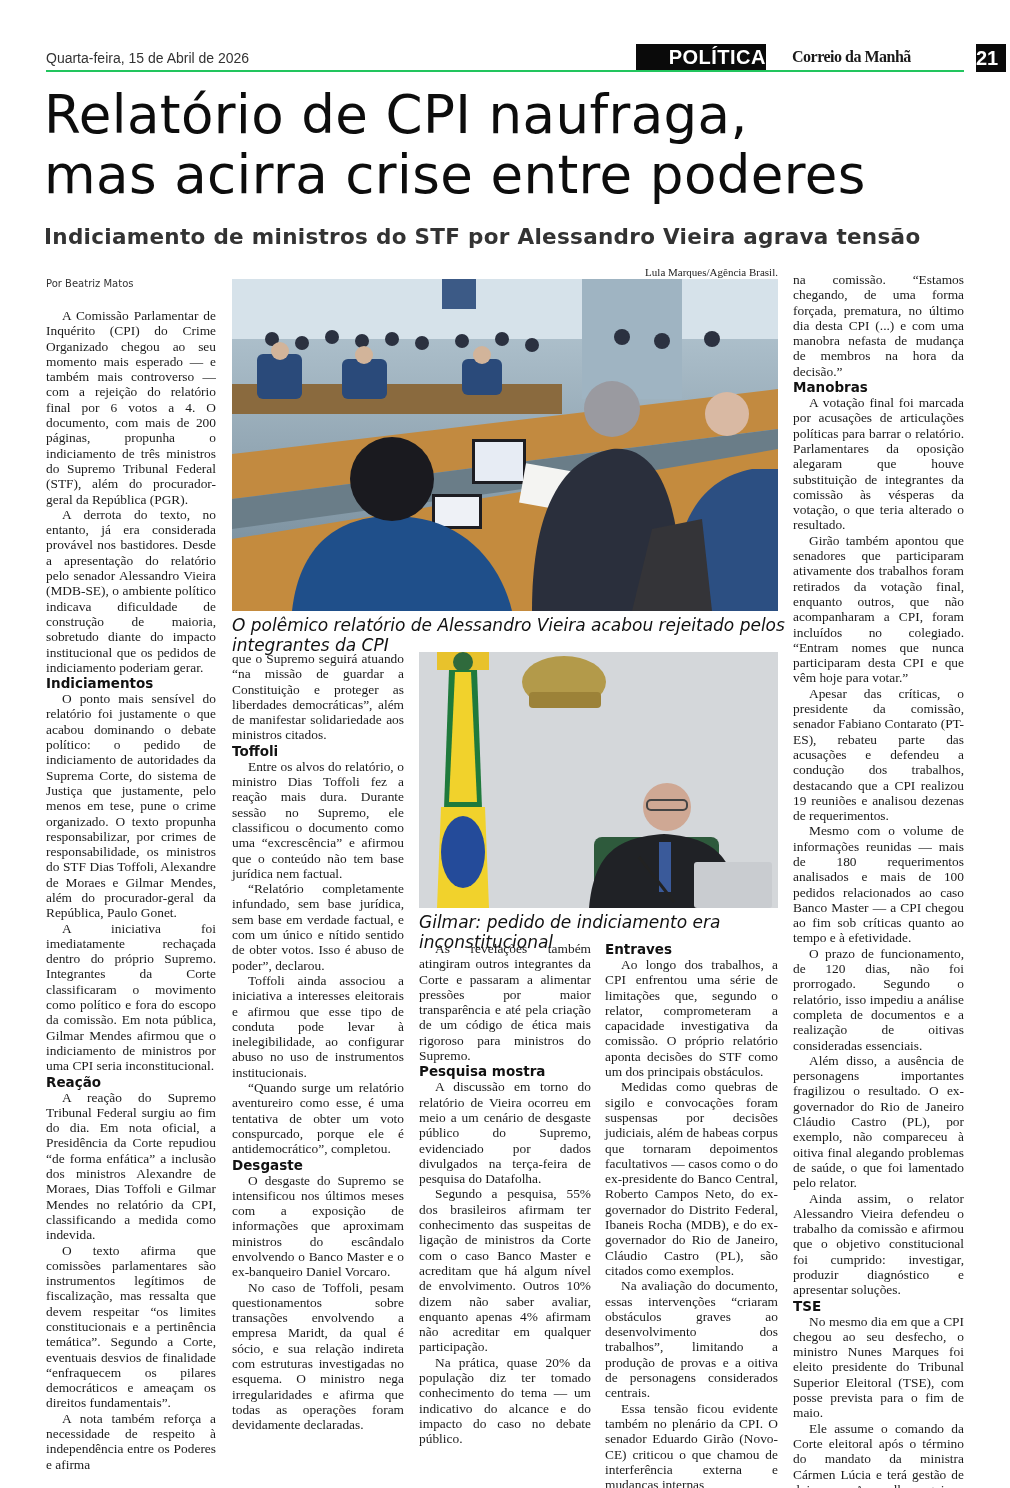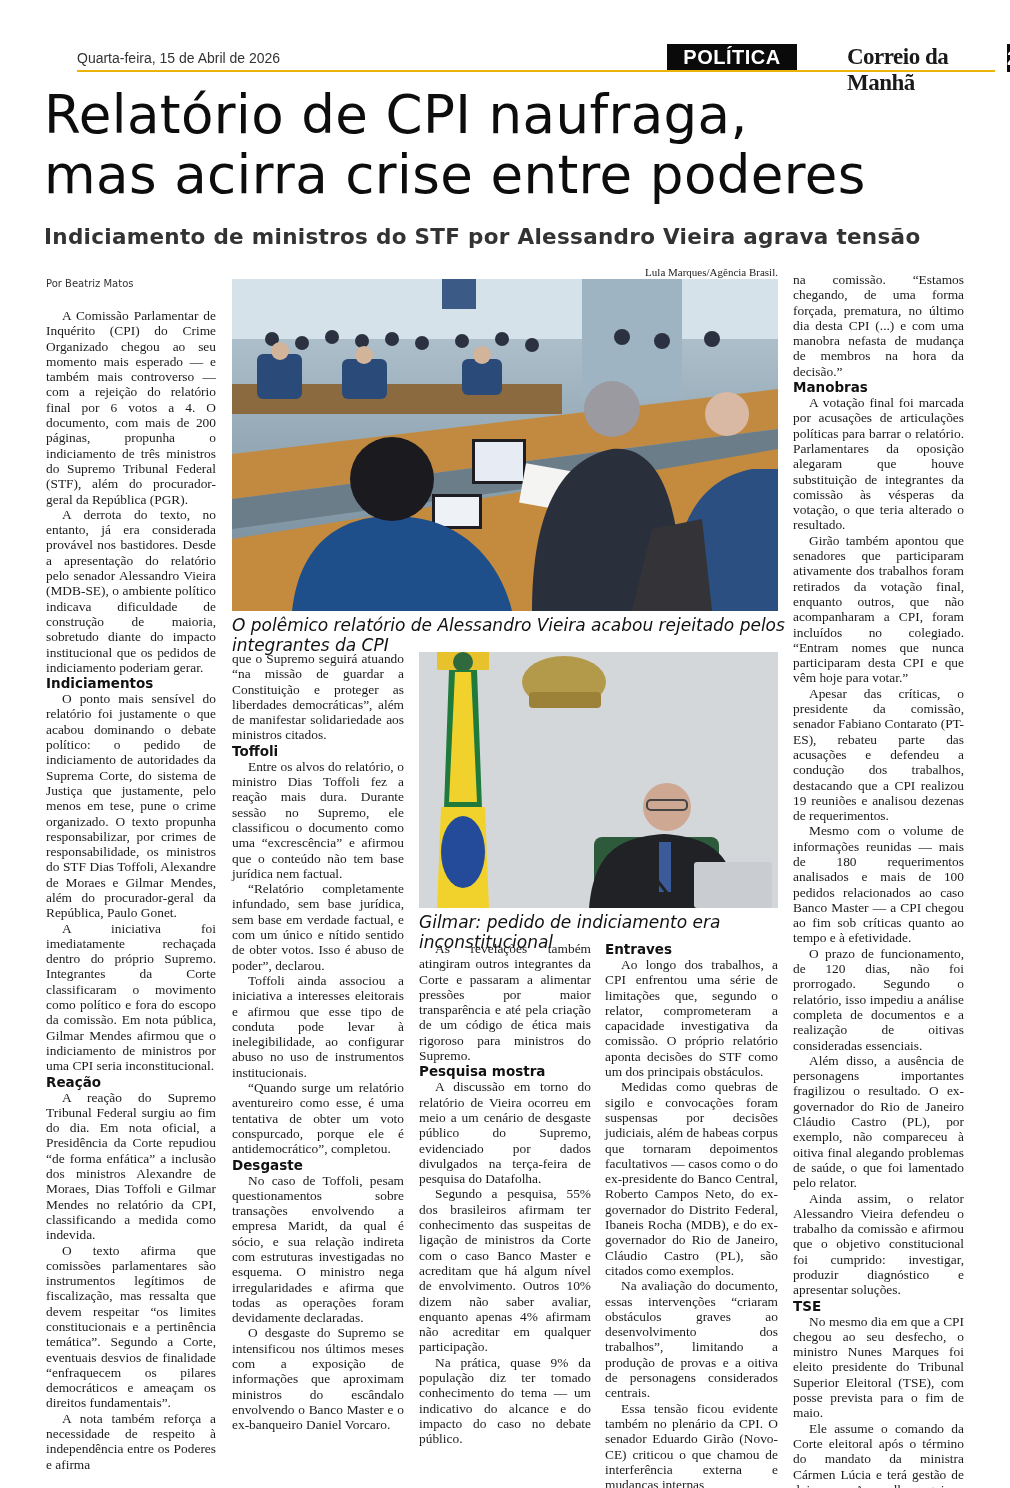--- a/index.html
+++ b/index.html
@@ -1,22 +1,22 @@
 <!DOCTYPE html>
 <html><head>
 <meta charset="utf-8">
 <style>
   * { box-sizing: border-box; margin: 0; padding: 0; }
   html, body { width: 1010px; height: 1488px; background: #ffffff; overflow: hidden; }
   body { position: relative; font-family: "Liberation Serif", serif; color: #1a1a1a; }
 
-  .masthead { position: absolute; left: 46px; top: 44px; width: 918px; height: 28px; border-bottom: 2px solid #eab308; margin-left: 31px; }
+  .masthead { position: absolute; left: 46px; top: 44px; width: 918px; height: 28px; border-bottom: 2px solid #22c55e; }
   .date { position: absolute; left: 0; top: 6px; font-family: "Liberation Sans", sans-serif; font-size: 14px; color: #333; }
-  .section-tag { position: absolute; left: 590px; top: 0; width: 130px; height: 26px; background: #0a0a0a; color: #fff; font-family: "Liberation Sans", sans-serif; font-weight: bold; font-size: 20px; text-align: center; line-height: 26px; letter-spacing: 0.5px; }
-  .paper-name { position: absolute; left: 770px; top: 0; font-family: "Liberation Serif", serif; font-weight: bold; font-size: 23px; letter-spacing: -0.5px; line-height: 26px; }
+  .section-tag { position: absolute; left: 590px; top: 0; width: 130px; height: 26px; background: #0a0a0a; color: #fff; font-family: "Liberation Sans", sans-serif; font-weight: bold; font-size: 20px; text-align: right; line-height: 26px; letter-spacing: 0.5px; }
+  .paper-name { position: absolute; left: 746px; top: 0; font-family: "Liberation Serif", serif; font-weight: bold; font-size: 16px; letter-spacing: -0.5px; line-height: 26px; }
   .page-num { position: absolute; left: 930px; top: 0; width: 30px; height: 28px; background: #0a0a0a; color: #fff; font-family: "Liberation Sans", sans-serif; font-weight: bold; font-size: 20px; text-align: left; line-height: 28px; }
 
   .headline { position: absolute; left: 44px; top: 85px; width: 920px; font-family: "DejaVu Sans", sans-serif; font-weight: 500; font-size: 53px; line-height: 60px; letter-spacing: 0.4px; color: #0d0d0d; }
   .subhead { position: absolute; left: 44px; top: 224px; font-family: "DejaVu Sans", sans-serif; font-size: 21.5px; color: #333; letter-spacing: 0.3px; }
 
   .col { position: absolute; font-size: 13.4px; line-height: 15.3px; text-align: justify; hyphens: auto; }
   .col p { text-indent: 16px; }
   .col h3 { font-family: "DejaVu Sans", sans-serif; font-weight: bold; font-size: 13.5px; line-height: 16px; margin-top: 0; color: #111; }
   .col h3.first { margin-top: 0; }
   .byline { position: absolute; left: 46px; top: 278px; font-family: "DejaVu Sans", sans-serif; font-size: 10px; color: #333; }
@@ -122,22 +122,22 @@
 <div class="caption" style="left:232px; top:615px; width:560px;">O polêmico relatório de Alessandro Vieira acabou rejeitado pelos integrantes da CPI</div>
 
 <div class="col c2">
   <p style="text-indent:0">que o Supremo seguirá atuando “na missão de guardar a Constituição e proteger as liberdades democráticas”, além de manifestar solidariedade aos ministros citados.</p>
   <h3>Toffoli</h3>
   <p>Entre os alvos do relatório, o ministro Dias Toffoli fez a reação mais dura. Durante sessão no Supremo, ele classificou o documento como uma “excrescência” e afirmou que o conteúdo não tem base jurídica nem factual.</p>
   <p>“Relatório completamente infundado, sem base jurídica, sem base em verdade factual, e com um único e nítido sentido de obter votos. Isso é abuso de poder”, declarou.</p>
   <p>Toffoli ainda associou a iniciativa a interesses eleitorais e afirmou que esse tipo de conduta pode levar à inelegibilidade, ao configurar abuso no uso de instrumentos institucionais.</p>
   <p>“Quando surge um relatório aventureiro como esse, é uma tentativa de obter um voto conspurcado, porque ele é antidemocrático”, completou.</p>
   <h3>Desgaste</h3>
+  <p>O desgaste do Supremo se intensificou nos últimos meses com a exposição de informações que aproximam ministros do escândalo envolvendo o Banco Master e o ex-banqueiro Daniel Vorcaro.</p>
   <p>No caso de Toffoli, pesam questionamentos sobre transações envolvendo a empresa Maridt, da qual é sócio, e sua relação indireta com estruturas investigadas no esquema. O ministro nega irregularidades e afirma que todas as operações foram devidamente declaradas.</p>
-  <p>O desgaste do Supremo se intensificou nos últimos meses com a exposição de informações que aproximam ministros do escândalo envolvendo o Banco Master e o ex-banqueiro Daniel Vorcaro.</p>
 </div>
 
 <div class="credit" style="left:600px; top:640px; width:178px;margin-top:24px;">Luiz Silveira/STF</div>
 <div class="photo photo2">
   <svg width="359" height="256" viewBox="0 0 359 256">
     <rect width="359" height="256" fill="#d4d7da"></rect>
     <g fill="#b39a4a">
       <ellipse cx="145" cy="30" rx="42" ry="26"></ellipse>
       <rect x="110" y="40" width="72" height="16" rx="4" fill="#9c8238"></rect>
     </g>
@@ -156,21 +156,21 @@
     <line x1="220" y1="205" x2="255" y2="250" stroke="#222" stroke-width="3"></line>
   </svg>
 </div>
 <div class="caption" style="left:419px; top:912px; width:360px;">Gilmar: pedido de indiciamento era inconstitucional</div>
 
 <div class="col c3">
   <p>As revelações também atingiram outros integrantes da Corte e passaram a alimentar pressões por maior transparência e até pela criação de um código de ética mais rigoroso para ministros do Supremo.</p>
   <h3>Pesquisa mostra</h3>
   <p>A discussão em torno do relatório de Vieira ocorreu em meio a um cenário de desgaste público do Supremo, evidenciado por dados divulgados na terça-feira de pesquisa do Datafolha.</p>
   <p>Segundo a pesquisa, 55% dos brasileiros afirmam ter conhecimento das suspeitas de ligação de ministros da Corte com o caso Banco Master e acreditam que há algum nível de envolvimento. Outros 10% dizem não saber avaliar, enquanto apenas 4% afirmam não acreditar em qualquer participação.</p>
-  <p>Na prática, quase 9% da população diz ter tomado conhecimento do tema — um indicativo do alcance e do impacto do caso no debate público.</p>
+  <p>Na prática, quase 20% da população diz ter tomado conhecimento do tema — um indicativo do alcance e do impacto do caso no debate público.</p>
 </div>
 
 <div class="col c4">
   <h3 class="first">Entraves</h3>
   <p>Ao longo dos trabalhos, a CPI enfrentou uma série de limitações que, segundo o relator, comprometeram a capacidade investigativa da comissão. O próprio relatório aponta decisões do STF como um dos principais obstáculos.</p>
   <p>Medidas como quebras de sigilo e convocações foram suspensas por decisões judiciais, além de habeas corpus que tornaram depoimentos facultativos — casos como o do ex-presidente do Banco Central, Roberto Campos Neto, do ex-governador do Distrito Federal, Ibaneis Rocha (MDB), e do ex-governador do Rio de Janeiro, Cláudio Castro (PL), são citados como exemplos.</p>
   <p>Na avaliação do documento, essas intervenções “criaram obstáculos graves ao desenvolvimento dos trabalhos”, limitando a produção de provas e a oitiva de personagens considerados centrais.</p>
   <p>Essa tensão ficou evidente também no plenário da CPI. O senador Eduardo Girão (Novo-CE) criticou o que chamou de interferência externa e mudanças internas</p>
 </div>
 

